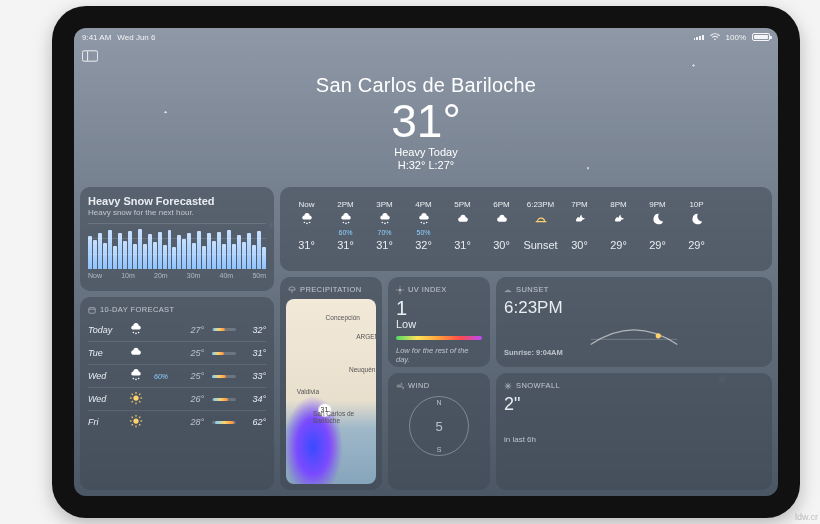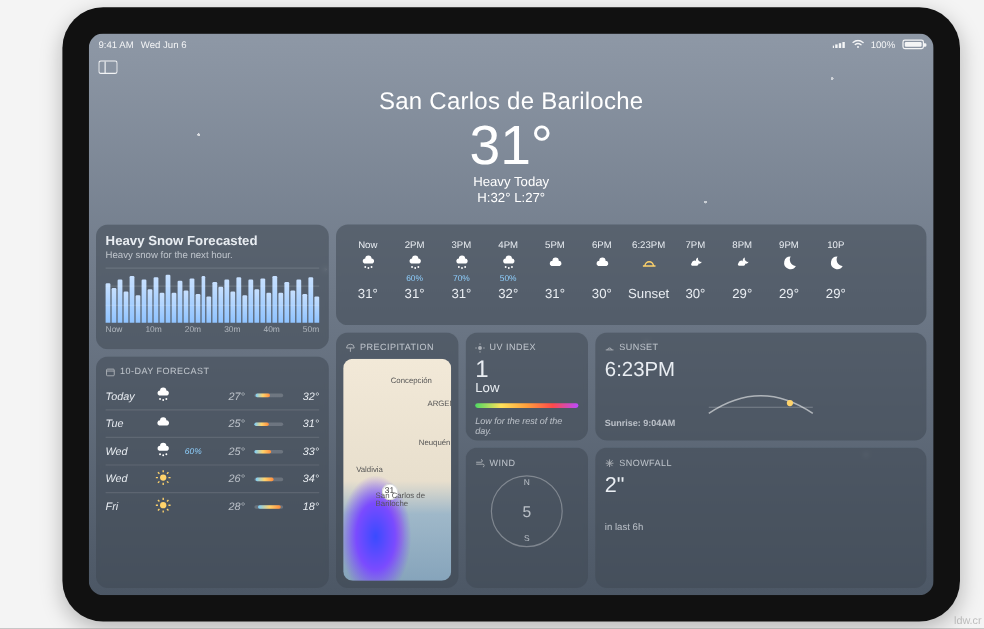--- a/index.html
+++ b/index.html
@@ -325,21 +325,21 @@
                     <line x1="3" y1="3" x2="4.4" y2="4.4" stroke="#ffd36b" stroke-width="1.3"></line>
                     <line x1="11.6" y1="11.6" x2="13" y2="13" stroke="#ffd36b" stroke-width="1.3"></line>
                     <line x1="13" y1="3" x2="11.6" y2="4.4" stroke="#ffd36b" stroke-width="1.3"></line>
                     <line x1="4.4" y1="11.6" x2="3" y2="13" stroke="#ffd36b" stroke-width="1.3"></line>
                   </svg></span>
                 <span class="pct"></span>
                 <span class="lo">28°</span>
                 <span class="bar">
                   <i style="left:12%;right:10%"></i>
                 </span>
-                <span class="hi">18°</span>
+                <span class="hi">62°</span>
               </div>
             </div>
         </div>
       </div>
 
       <div class="rightcol">
 
         <div class="card hourly">
           <div class="hourly-row" id="hourly-row">
               <div class="hour">

